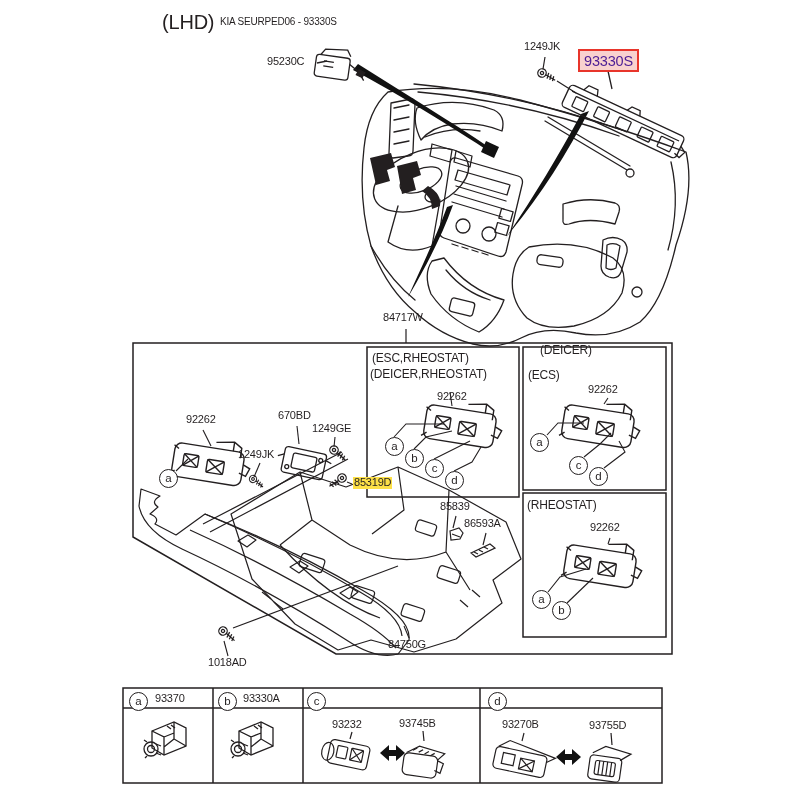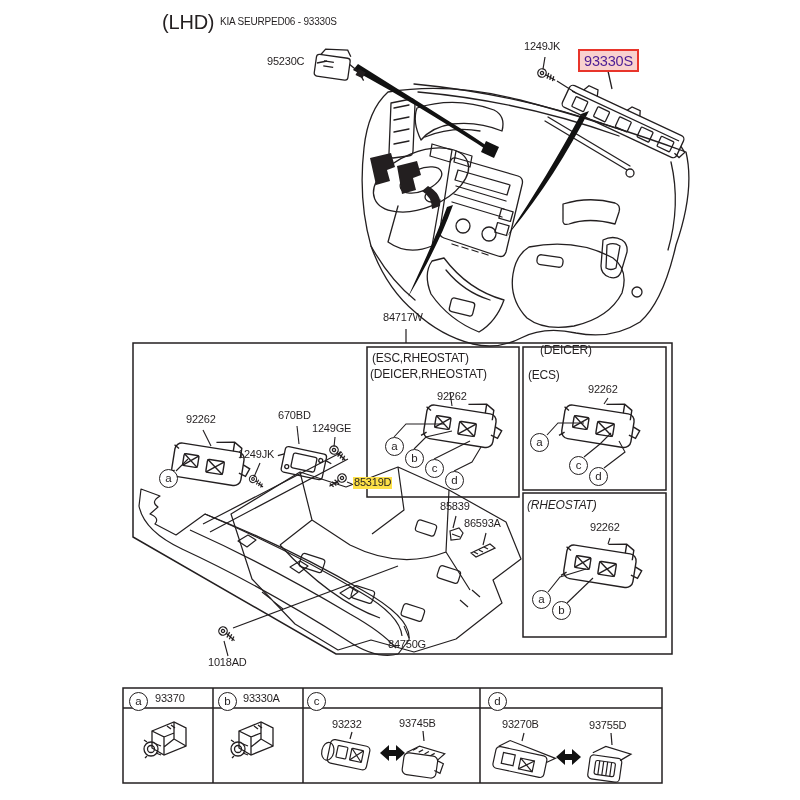--- a/index.html
+++ b/index.html
@@ -292,21 +292,21 @@
 <div class="lbl" style="left:208px;top:657px;">1018AD</div>
 
 <div class="cap" style="left:372px;top:352px;">(ESC,RHEOSTAT)</div>
 <div class="cap" style="left:370px;top:368px;">(DEICER,RHEOSTAT)</div>
 <div class="lbl" style="left:437px;top:391px;">92262</div>
 
 <div class="cap" style="left:528px;top:344px;margin-left:12px;">(DEICER)</div>
 <div class="cap" style="left:528px;top:369px;text-align:center;">(ECS)</div>
 <div class="lbl" style="left:588px;top:384px;">92262</div>
 
-<div class="cap" style="left:527px;top:499px;font-style:italic;">(RHEOSTAT)</div>
+<div class="cap" style="left:527px;top:499px;">(RHEOSTAT)</div>
 <div class="lbl" style="left:590px;top:522px;">92262</div>
 
 <span class="callout" style="left:159px;top:469px;">a</span>
 <span class="callout" style="left:385px;top:437px;">a</span>
 <span class="callout" style="left:405px;top:449px;">b</span>
 <span class="callout" style="left:425px;top:459px;">c</span>
 <span class="callout" style="left:445px;top:471px;">d</span>
 <span class="callout" style="left:530px;top:433px;">a</span>
 <span class="callout" style="left:569px;top:456px;">c</span>
 <span class="callout" style="left:589px;top:467px;">d</span>

